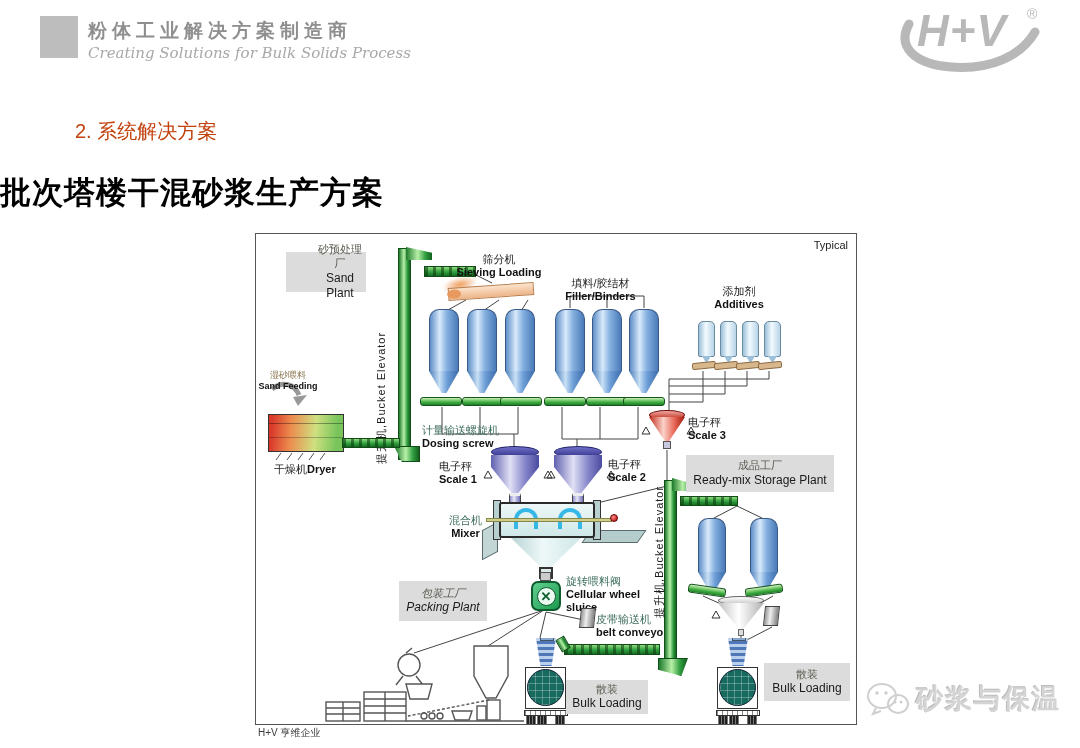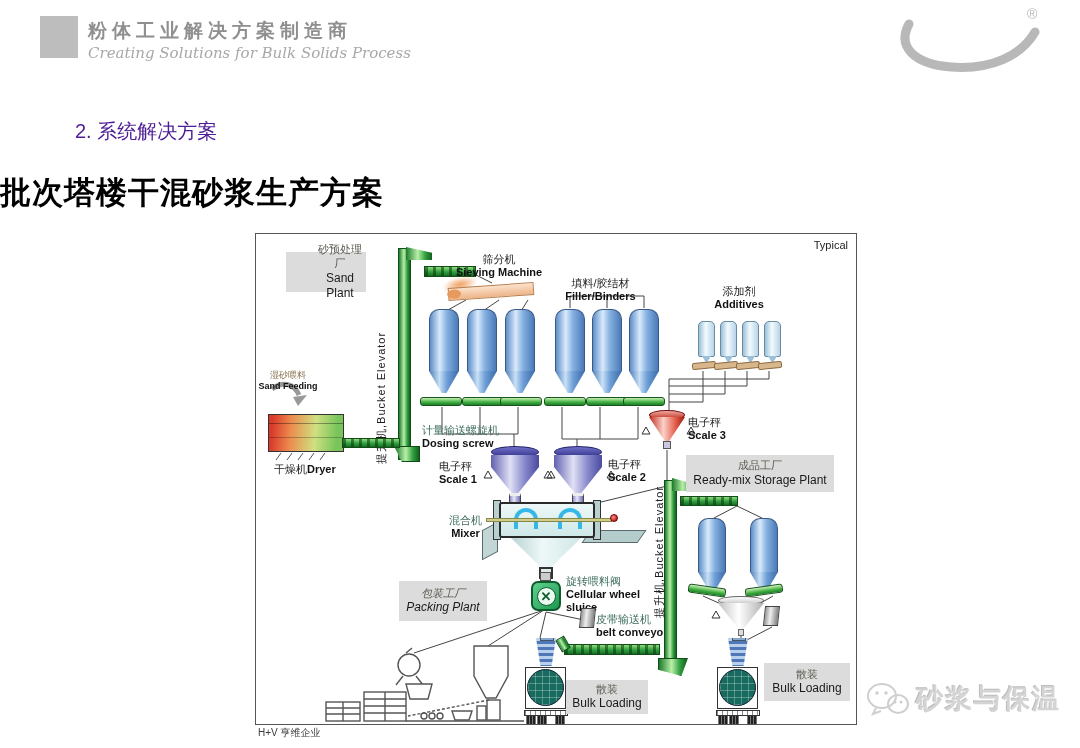--- a/index.html
+++ b/index.html
@@ -11,21 +11,21 @@
   .brand-cn{position:absolute;left:88px;top:18px;font-size:19px;font-weight:bold;
             letter-spacing:5px;color:#8f8f8f;}
   .brand-en{position:absolute;left:88px;top:44px;font-size:15px;font-style:italic;
             color:#a8a8a8;font-family:"DejaVu Serif",serif;}
   .hv-logo{position:absolute;left:893px;top:4px;width:160px;height:74px;}
   .hv-swoosh{position:absolute;left:0;top:0;}
   .hv-text{position:absolute;left:24px;top:2px;font-size:44px;font-weight:900;font-style:italic;
            color:#b8b8b8;letter-spacing:1px;}
   .hv-reg{position:absolute;left:134px;top:2px;font-size:14px;color:#b8b8b8;}
 
-  .section-heading{position:absolute;left:75px;top:118px;font-size:20px;color:#4c1d95;}
+  .section-heading{position:absolute;left:75px;top:118px;font-size:20px;color:#c2410c;}
   .diagram-title{position:absolute;left:0;top:172px;width:1080px;margin:0;
                  font-size:31px;font-weight:bold;color:#000;letter-spacing:1px;}
   .caption{position:absolute;left:258px;top:726px;font-size:10px;color:#3a3a3a;}
 
   
   .watermark{position:absolute;left:864px;top:680px;display:flex;align-items:center;gap:6px;}
   .wm-text{font-size:27px;font-weight:bold;color:#d4d4d4;letter-spacing:2px;
            text-shadow:1px 1px 0 #ffffff,-1px -1px 0 #bcbcbc;}
 
   
@@ -179,20 +179,21 @@
 
 <div class="page">
 
   <div class="logo-square"></div>
   <div class="brand-cn">粉体工业解决方案制造商</div>
   <div class="brand-en">Creating Solutions for Bulk Solids Process</div>
   <div class="hv-logo">
     <svg class="hv-swoosh" width="160" height="74" viewBox="0 0 160 74">
       <path d="M16,20 C4,42 20,60 58,63 C98,66 128,52 142,28" stroke="#b8b8b8" stroke-width="9" fill="none" stroke-linecap="round"></path>
     </svg>
+    <span class="hv-text">H+V</span>
     <span class="hv-reg">®</span>
   </div>
 
   <div class="section-heading">2. 系统解决方案</div>
   <h1 class="diagram-title">批次塔楼干混砂浆生产方案</h1>
 
   <div class="diagram">
 
     <div class="corner-note">Typical</div>
 
@@ -250,21 +251,21 @@
     </div>
 
     <div class="abs elev" style="left:142px;top:14px;width:13px;height:212px;"></div>
     <div class="abs elev" style="left:150px;top:13px;width:26px;height:13px;clip-path:polygon(0 0,100% 45%,100% 100%,0 100%);border:none;"></div>
     <div class="abs belt" style="left:168px;top:32px;width:52px;height:11px;"></div>
     <div class="abs elev" style="left:138px;top:212px;width:26px;height:16px;clip-path:polygon(0 0,100% 0,100% 100%,30% 100%);"></div>
     <div class="vlabel" style="left:118px;top:230px;">提升机,Bucket Elevator</div>
 
     <div class="lbl center" style="left:188px;top:19px;width:110px;">
       <span class="cn">筛分机</span>
-      <span class="en">Sieving Machine</span>
+      <span class="en">Sieving Loading</span>
     </div>
     <div class="abs spray"></div>
     <div class="abs sieve"></div>
 
     <div class="lbl center" style="left:292px;top:43px;width:105px;">
       <span class="cn">填料/胶结材</span>
       <span class="en">Filler/Binders</span>
     </div>
     <div class="lbl center" style="left:438px;top:51px;width:90px;">
       <span class="cn">添加剂</span>

